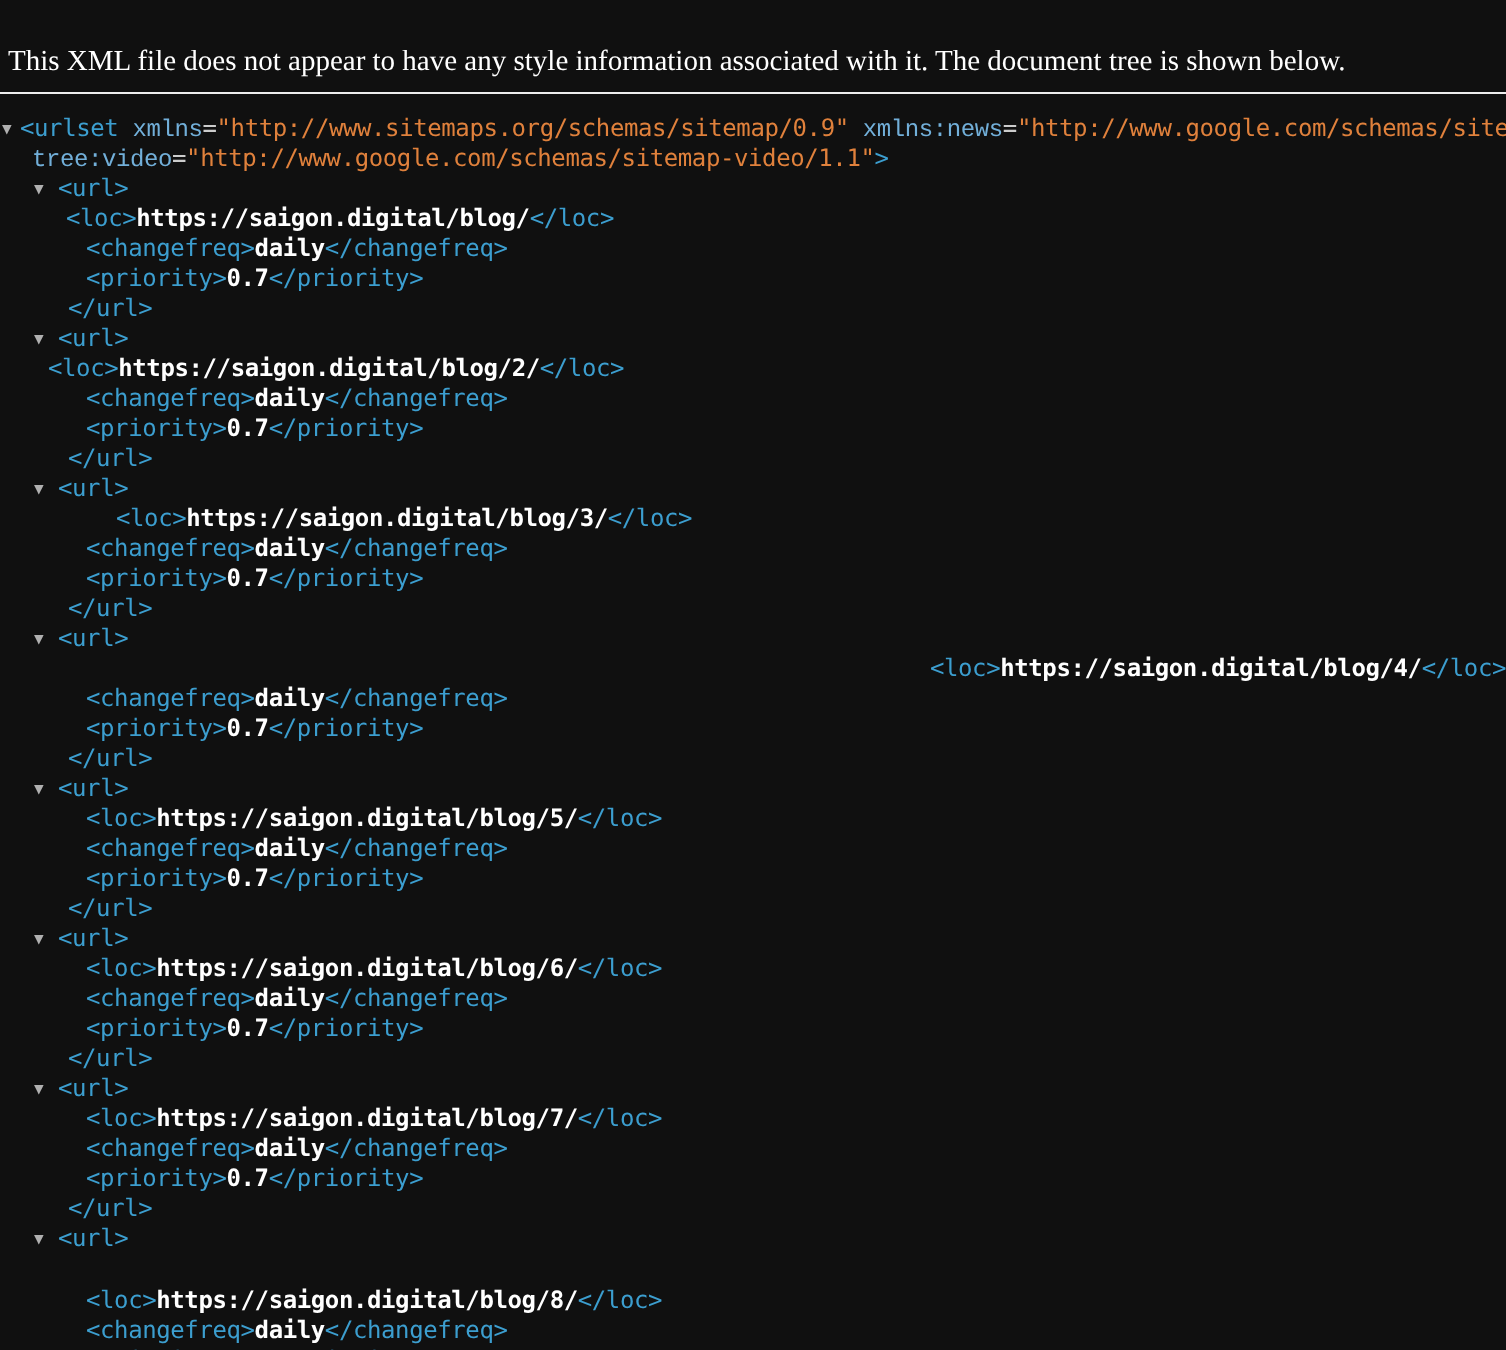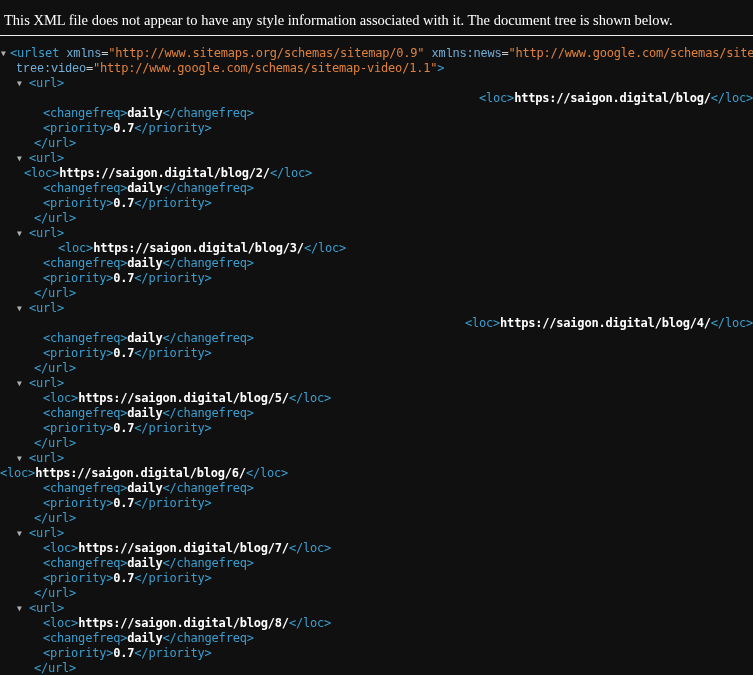--- a/index.html
+++ b/index.html
@@ -6,21 +6,21 @@
   html, body {
     width: 753px; height: 675px;
     overflow: hidden;
     background: var(--background, #101010);
   }
   .banner {
     font-family: "Liberation Serif", serif;
     font-size: 14.5px;
     line-height: 18px;
     color: var(--banner-text, #fff);
-    padding: 11px 4px 6px 4px;
+    padding: 22px 4px 6px 4px;
     border-bottom: 1px solid var(--separator, #ededed);
     white-space: nowrap;
   }
   #xml-tree {
     font-family: "DejaVu Sans Mono", "Liberation Mono", monospace;
     font-size: 12px;
     line-height: 15px;
     letter-spacing: -0.2px;
     padding-top: 10px;
   }
@@ -50,21 +50,21 @@
 
 <div class="banner">
   <span>This XML file does not appear to have any style information associated with it. The document tree is shown below.</span>
 </div>
 
 <div id="xml-tree">
     <div class="line clip" style="padding-left: 10px;"><span class="arrow" style="left: 1px;">▼</span><span class="tag">&lt;urlset</span> <span class="attr">xmlns</span><span class="eq">=</span><span class="val">"http://www.sitemaps.org/schemas/sitemap/0.9"</span> <span class="attr">xmlns:news</span><span class="eq">=</span><span class="val">"http://www.google.com/schemas/sitemap-news/0.9"</span></div>
     <div class="line" style="padding-left: 16px;"><span class="attr">tree:video</span><span class="eq">=</span><span class="val">"http://www.google.com/schemas/sitemap-video/1.1"</span><span class="tag">&gt;</span></div>
     <div>
       <div class="line" style="padding-left: 29px;"><span class="arrow" style="left: 17px;">▼</span><span class="tag">&lt;url&gt;</span></div>
-      <div class="line" style="padding-left: 33px; text-align: right;"><span class="tag">&lt;loc&gt;</span><span class="txt">https://saigon.digital/blog/</span><span class="tag">&lt;/loc&gt;</span></div>
+      <div class="line" style="padding-left: 33px;"><span class="tag">&lt;loc&gt;</span><span class="txt">https://saigon.digital/blog/</span><span class="tag">&lt;/loc&gt;</span></div>
       <div class="line" style="padding-left: 43px;"><span class="tag">&lt;changefreq&gt;</span><span class="txt">daily</span><span class="tag">&lt;/changefreq&gt;</span></div>
       <div class="line" style="padding-left: 43px;"><span class="tag">&lt;priority&gt;</span><span class="txt">0.7</span><span class="tag">&lt;/priority&gt;</span></div>
       <div class="line" style="padding-left: 34px;"><span class="tag">&lt;/url&gt;</span></div>
     </div>
     <div>
       <div class="line" style="padding-left: 29px;"><span class="arrow" style="left: 17px;">▼</span><span class="tag">&lt;url&gt;</span></div>
       <div class="line" style="padding-left: 24px;"><span class="tag">&lt;loc&gt;</span><span class="txt">https://saigon.digital/blog/2/</span><span class="tag">&lt;/loc&gt;</span></div>
       <div class="line" style="padding-left: 43px;"><span class="tag">&lt;changefreq&gt;</span><span class="txt">daily</span><span class="tag">&lt;/changefreq&gt;</span></div>
       <div class="line" style="padding-left: 43px;"><span class="tag">&lt;priority&gt;</span><span class="txt">0.7</span><span class="tag">&lt;/priority&gt;</span></div>
       <div class="line" style="padding-left: 34px;"><span class="tag">&lt;/url&gt;</span></div>
@@ -85,32 +85,32 @@
     </div>
     <div>
       <div class="line" style="padding-left: 29px;"><span class="arrow" style="left: 17px;">▼</span><span class="tag">&lt;url&gt;</span></div>
       <div class="line" style="padding-left: 43px;"><span class="tag">&lt;loc&gt;</span><span class="txt">https://saigon.digital/blog/5/</span><span class="tag">&lt;/loc&gt;</span></div>
       <div class="line" style="padding-left: 43px;"><span class="tag">&lt;changefreq&gt;</span><span class="txt">daily</span><span class="tag">&lt;/changefreq&gt;</span></div>
       <div class="line" style="padding-left: 43px;"><span class="tag">&lt;priority&gt;</span><span class="txt">0.7</span><span class="tag">&lt;/priority&gt;</span></div>
       <div class="line" style="padding-left: 34px;"><span class="tag">&lt;/url&gt;</span></div>
     </div>
     <div>
       <div class="line" style="padding-left: 29px;"><span class="arrow" style="left: 17px;">▼</span><span class="tag">&lt;url&gt;</span></div>
-      <div class="line" style=""><span class="tag">&lt;loc&gt;</span><span class="txt">https://saigon.digital/blog/6/</span><span class="tag">&lt;/loc&gt;</span></div>
+      <div class="line" style="padding-left: 43px;"><span class="tag">&lt;loc&gt;</span><span class="txt">https://saigon.digital/blog/6/</span><span class="tag">&lt;/loc&gt;</span></div>
       <div class="line" style="padding-left: 43px;"><span class="tag">&lt;changefreq&gt;</span><span class="txt">daily</span><span class="tag">&lt;/changefreq&gt;</span></div>
       <div class="line" style="padding-left: 43px;"><span class="tag">&lt;priority&gt;</span><span class="txt">0.7</span><span class="tag">&lt;/priority&gt;</span></div>
       <div class="line" style="padding-left: 34px;"><span class="tag">&lt;/url&gt;</span></div>
     </div>
     <div>
       <div class="line" style="padding-left: 29px;"><span class="arrow" style="left: 17px;">▼</span><span class="tag">&lt;url&gt;</span></div>
       <div class="line" style="padding-left: 43px;"><span class="tag">&lt;loc&gt;</span><span class="txt">https://saigon.digital/blog/7/</span><span class="tag">&lt;/loc&gt;</span></div>
       <div class="line" style="padding-left: 43px;"><span class="tag">&lt;changefreq&gt;</span><span class="txt">daily</span><span class="tag">&lt;/changefreq&gt;</span></div>
       <div class="line" style="padding-left: 43px;"><span class="tag">&lt;priority&gt;</span><span class="txt">0.7</span><span class="tag">&lt;/priority&gt;</span></div>
       <div class="line" style="padding-left: 34px;"><span class="tag">&lt;/url&gt;</span></div>
     </div>
     <div>
       <div class="line" style="padding-left: 29px;"><span class="arrow" style="left: 17px;">▼</span><span class="tag">&lt;url&gt;</span></div>
-      <div class="line" style="padding-left: 43px;"><span class="tag">&lt;loc&gt;</span><span class="txt">https://saigon.digital/blog/8/</span><span class="tag">&lt;/loc&gt;</span></div>
+      <div class="line" style="padding-left: 43px; margin-top: 16px;"><span class="tag">&lt;loc&gt;</span><span class="txt">https://saigon.digital/blog/8/</span><span class="tag">&lt;/loc&gt;</span></div>
       <div class="line" style="padding-left: 43px;"><span class="tag">&lt;changefreq&gt;</span><span class="txt">daily</span><span class="tag">&lt;/changefreq&gt;</span></div>
       <div class="line" style="padding-left: 43px;"><span class="tag">&lt;priority&gt;</span><span class="txt">0.7</span><span class="tag">&lt;/priority&gt;</span></div>
       <div class="line" style="padding-left: 34px;"><span class="tag">&lt;/url&gt;</span></div>
     </div>
   </div>
 
 </body></html>

